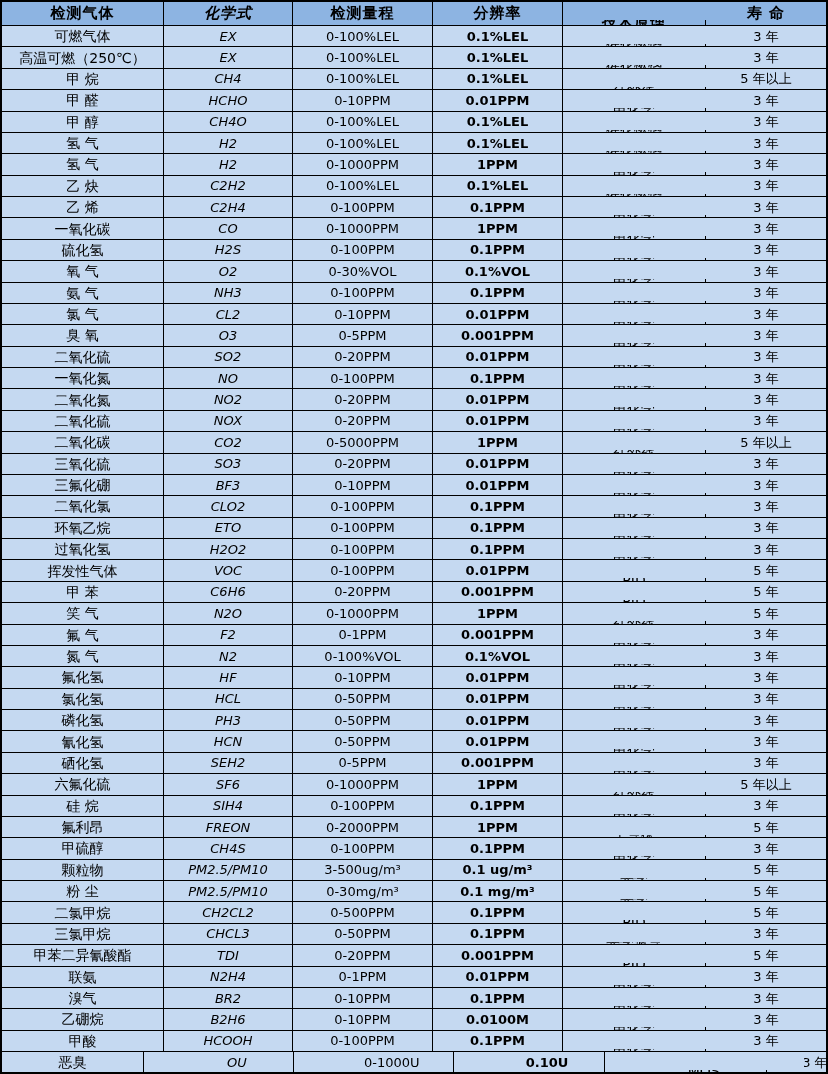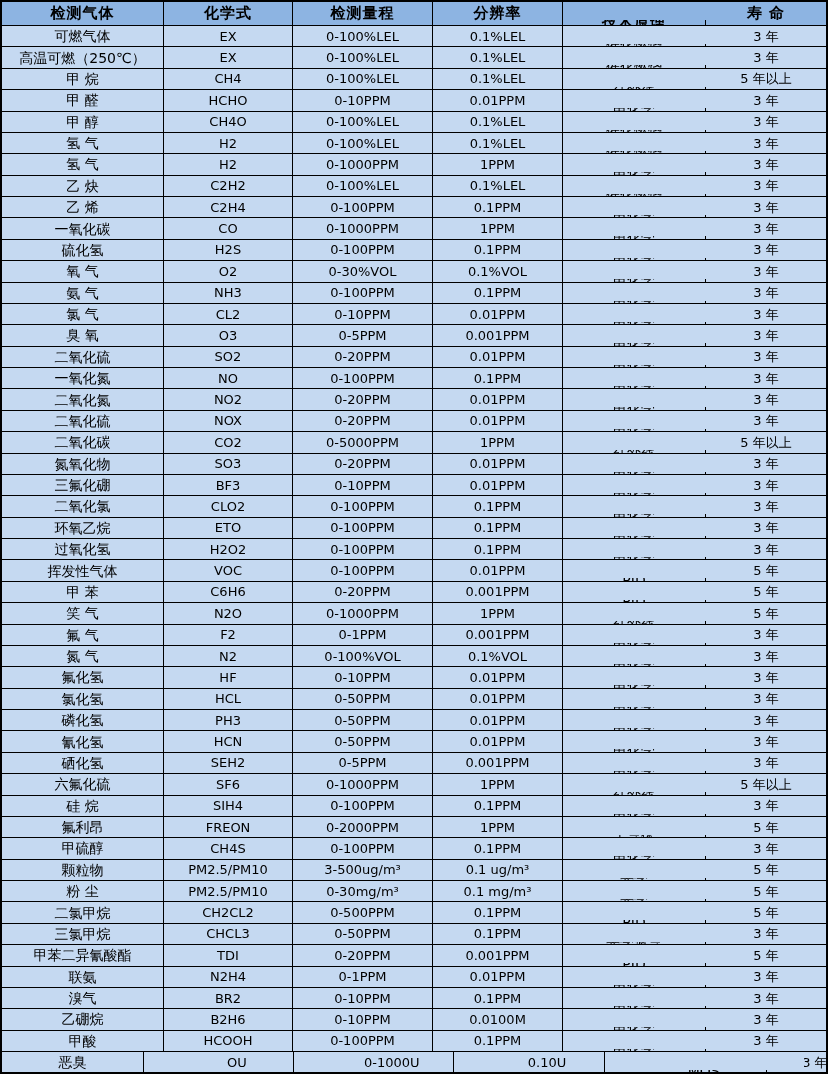--- a/index.html
+++ b/index.html
@@ -50,23 +50,23 @@
     justify-content: center;
     font-size: 13px;
     line-height: 1;
     white-space: nowrap;
     overflow: hidden;
   }
   .cell:last-child {
     border-right: none;
   }
   .c0 { width: 162px; font-size: 14px; }
-  .c1 { width: 129px; }
+  .c1 { width: 129px; font-style: italic; }
   .c2 { width: 140px; }
-  .c3 { width: 130px; }
+  .c3 { width: 130px; font-weight: bold; }
   .c4 { width: 143px; font-size: 14px; margin-top: 18px; }
   .c5 { flex: 1 1 auto; }
 </style>
 </head>
 <body>
 
 <div id="app">
   <div class="trow header">
     <div class="cell c0">检测气体</div>
     <div class="cell c1">化学式</div>
@@ -250,21 +250,21 @@
     <div class="trow">
       <div class="cell c0">二氧化碳</div>
       <div class="cell c1">CO2</div>
       <div class="cell c2">0-5000PPM</div>
       <div class="cell c3">1PPM</div>
       <div class="cell c4">红外线</div>
       <div class="cell c5">5 年以上</div>
     </div>
 
     <div class="trow">
-      <div class="cell c0">氮氧化物</div>
+      <div class="cell c0">三氧化硫</div>
       <div class="cell c1">SO3</div>
       <div class="cell c2">0-20PPM</div>
       <div class="cell c3">0.01PPM</div>
       <div class="cell c4">电化学</div>
       <div class="cell c5">3 年</div>
     </div>
 
     <div class="trow">
       <div class="cell c0">三氟化硼</div>
       <div class="cell c1">BF3</div>

